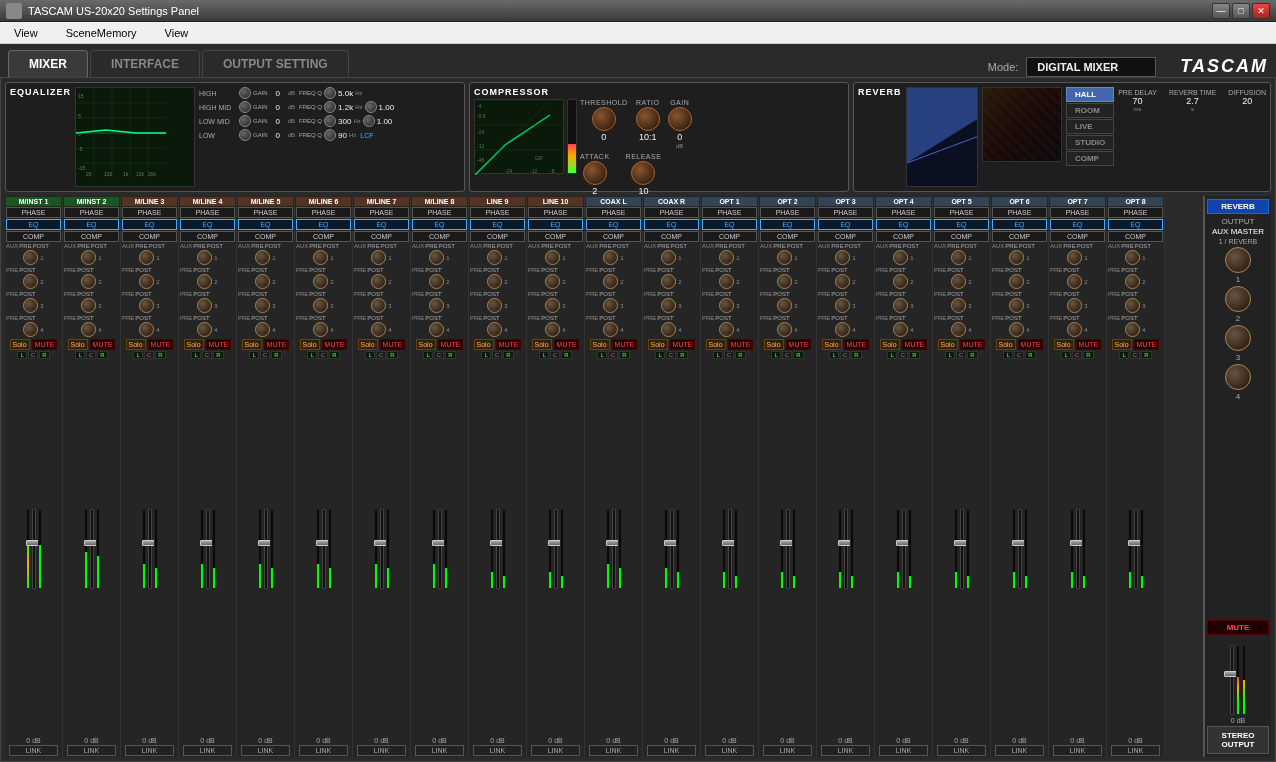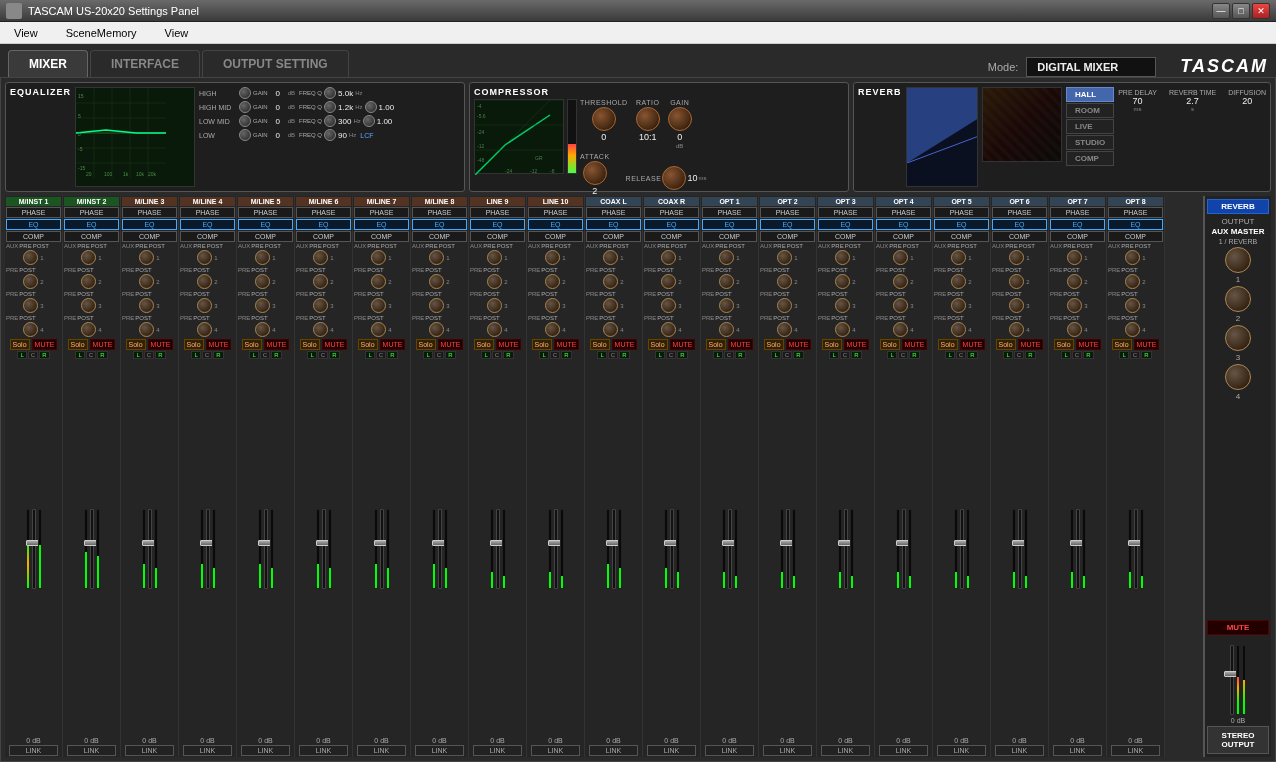--- a/index.html
+++ b/index.html
@@ -239,21 +239,21 @@
             </div>
             <div style="display:flex; gap:16px;">
 
               <div style="display:flex; flex-direction:column; align-items:center; gap:1px;">
                 <span style="font-size:7px;color:#aaa;letter-spacing:0.5px;">ATTACK</span>
                 <div style="width:24px;height:24px;background:radial-gradient(circle at 35% 35%, #885533, #221100);border-radius:50%;border:1px solid #aa6633;"></div>
                 <span style="font-size:9px;color:#eee;">2</span>
                 <span style="font-size:6px;color:#888;">ms</span>
               </div>
 
-              <div style="display:flex; flex-direction:row; align-items:center; gap:1px;">
+              <div style="display:flex; flex-direction:column; align-items:center; gap:1px;">
                 <span style="font-size:7px;color:#aaa;letter-spacing:0.5px;">RELEASE</span>
                 <div style="width:24px;height:24px;background:radial-gradient(circle at 35% 35%, #885533, #221100);border-radius:50%;border:1px solid #aa6633;"></div>
                 <span style="font-size:9px;color:#eee;">10</span>
                 <span style="font-size:6px;color:#888;">ms</span>
               </div>
             </div>
           </div>
         </div>
       </div>
 
@@ -1766,21 +1766,21 @@
 
     <div style="font-size:7px;background:#222;border:1px solid #555;color:#aaa;padding:1px 4px;cursor:pointer;width:90%;text-align:center;margin-top:1px;">LINK</div>
   </div>
           </div>
 
       </div>
 
       <div style="width:68px; background:#222; border-left:2px solid #555; display:flex; flex-direction:column; align-items:center; padding:3px 2px;">
         <div style="background:#1144aa; color:#fff; font-size:8px; font-weight:bold; padding:2px 4px; width:100%; text-align:center; border:1px solid #2266cc; margin-bottom:3px; cursor:pointer;">REVERB</div>
         <span style="font-size:8px;color:#aaa;margin-bottom:1px;">OUTPUT</span>
-        <span style="font-size:8px;font-weight:bold;color:#fff;text-align:center;margin-bottom:2px;">AUX MASTER</span>
+        <span style="font-size:8px;font-weight:normal;color:#fff;text-align:center;margin-bottom:2px;">AUX MASTER</span>
 
         <div style="display:flex; flex-direction:column; align-items:center; gap:2px; width:100%;">
           <div style="display:flex; align-items:center; gap:3px;">
             <span style="font-size:7px;color:#aaa;">1 / REVERB</span>
           </div>
           <div style="width:26px;height:26px;background:radial-gradient(circle at 35% 35%, #665544, #221100);border-radius:50%;border:1px solid #aa8855;"></div>
           <span style="font-size:8px;color:#aaa;">1</span>
           <div style="width:26px;height:26px;background:radial-gradient(circle at 35% 35%, #665544, #221100);border-radius:50%;border:1px solid #aa8855;"></div>
           <span style="font-size:8px;color:#aaa;">2</span>
           <div style="width:26px;height:26px;background:radial-gradient(circle at 35% 35%, #665544, #221100);border-radius:50%;border:1px solid #aa8855;"></div>

